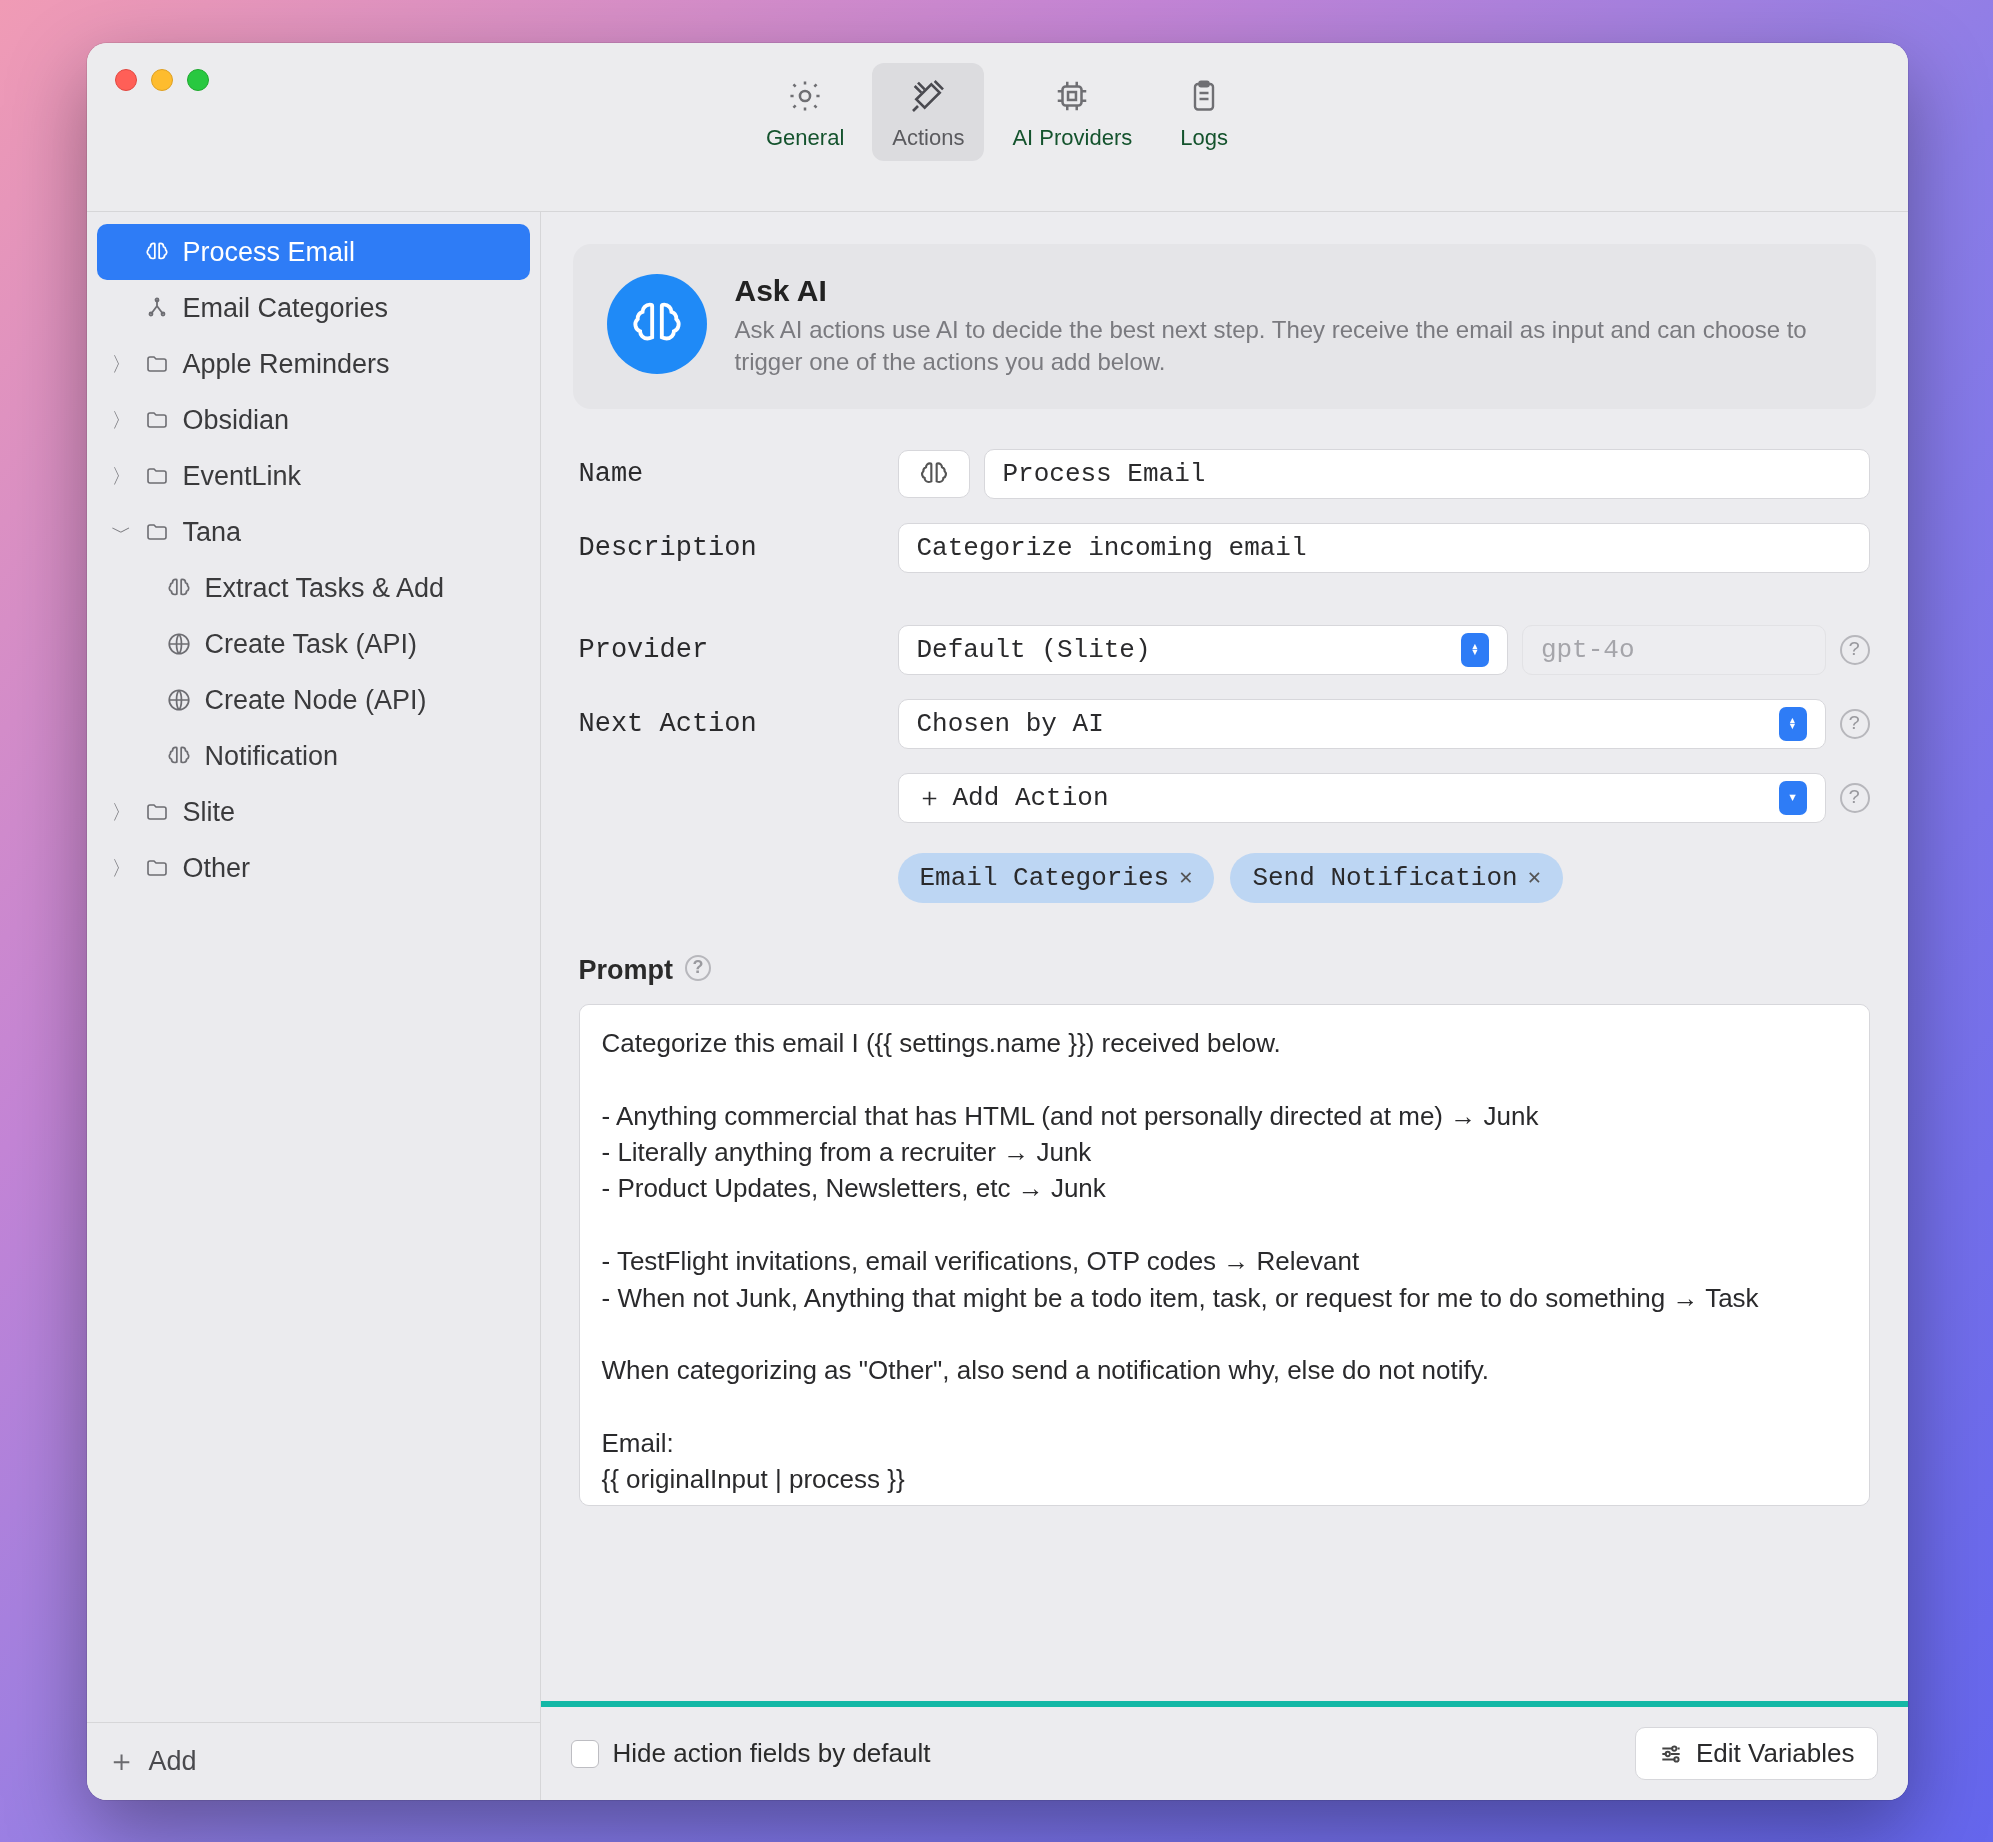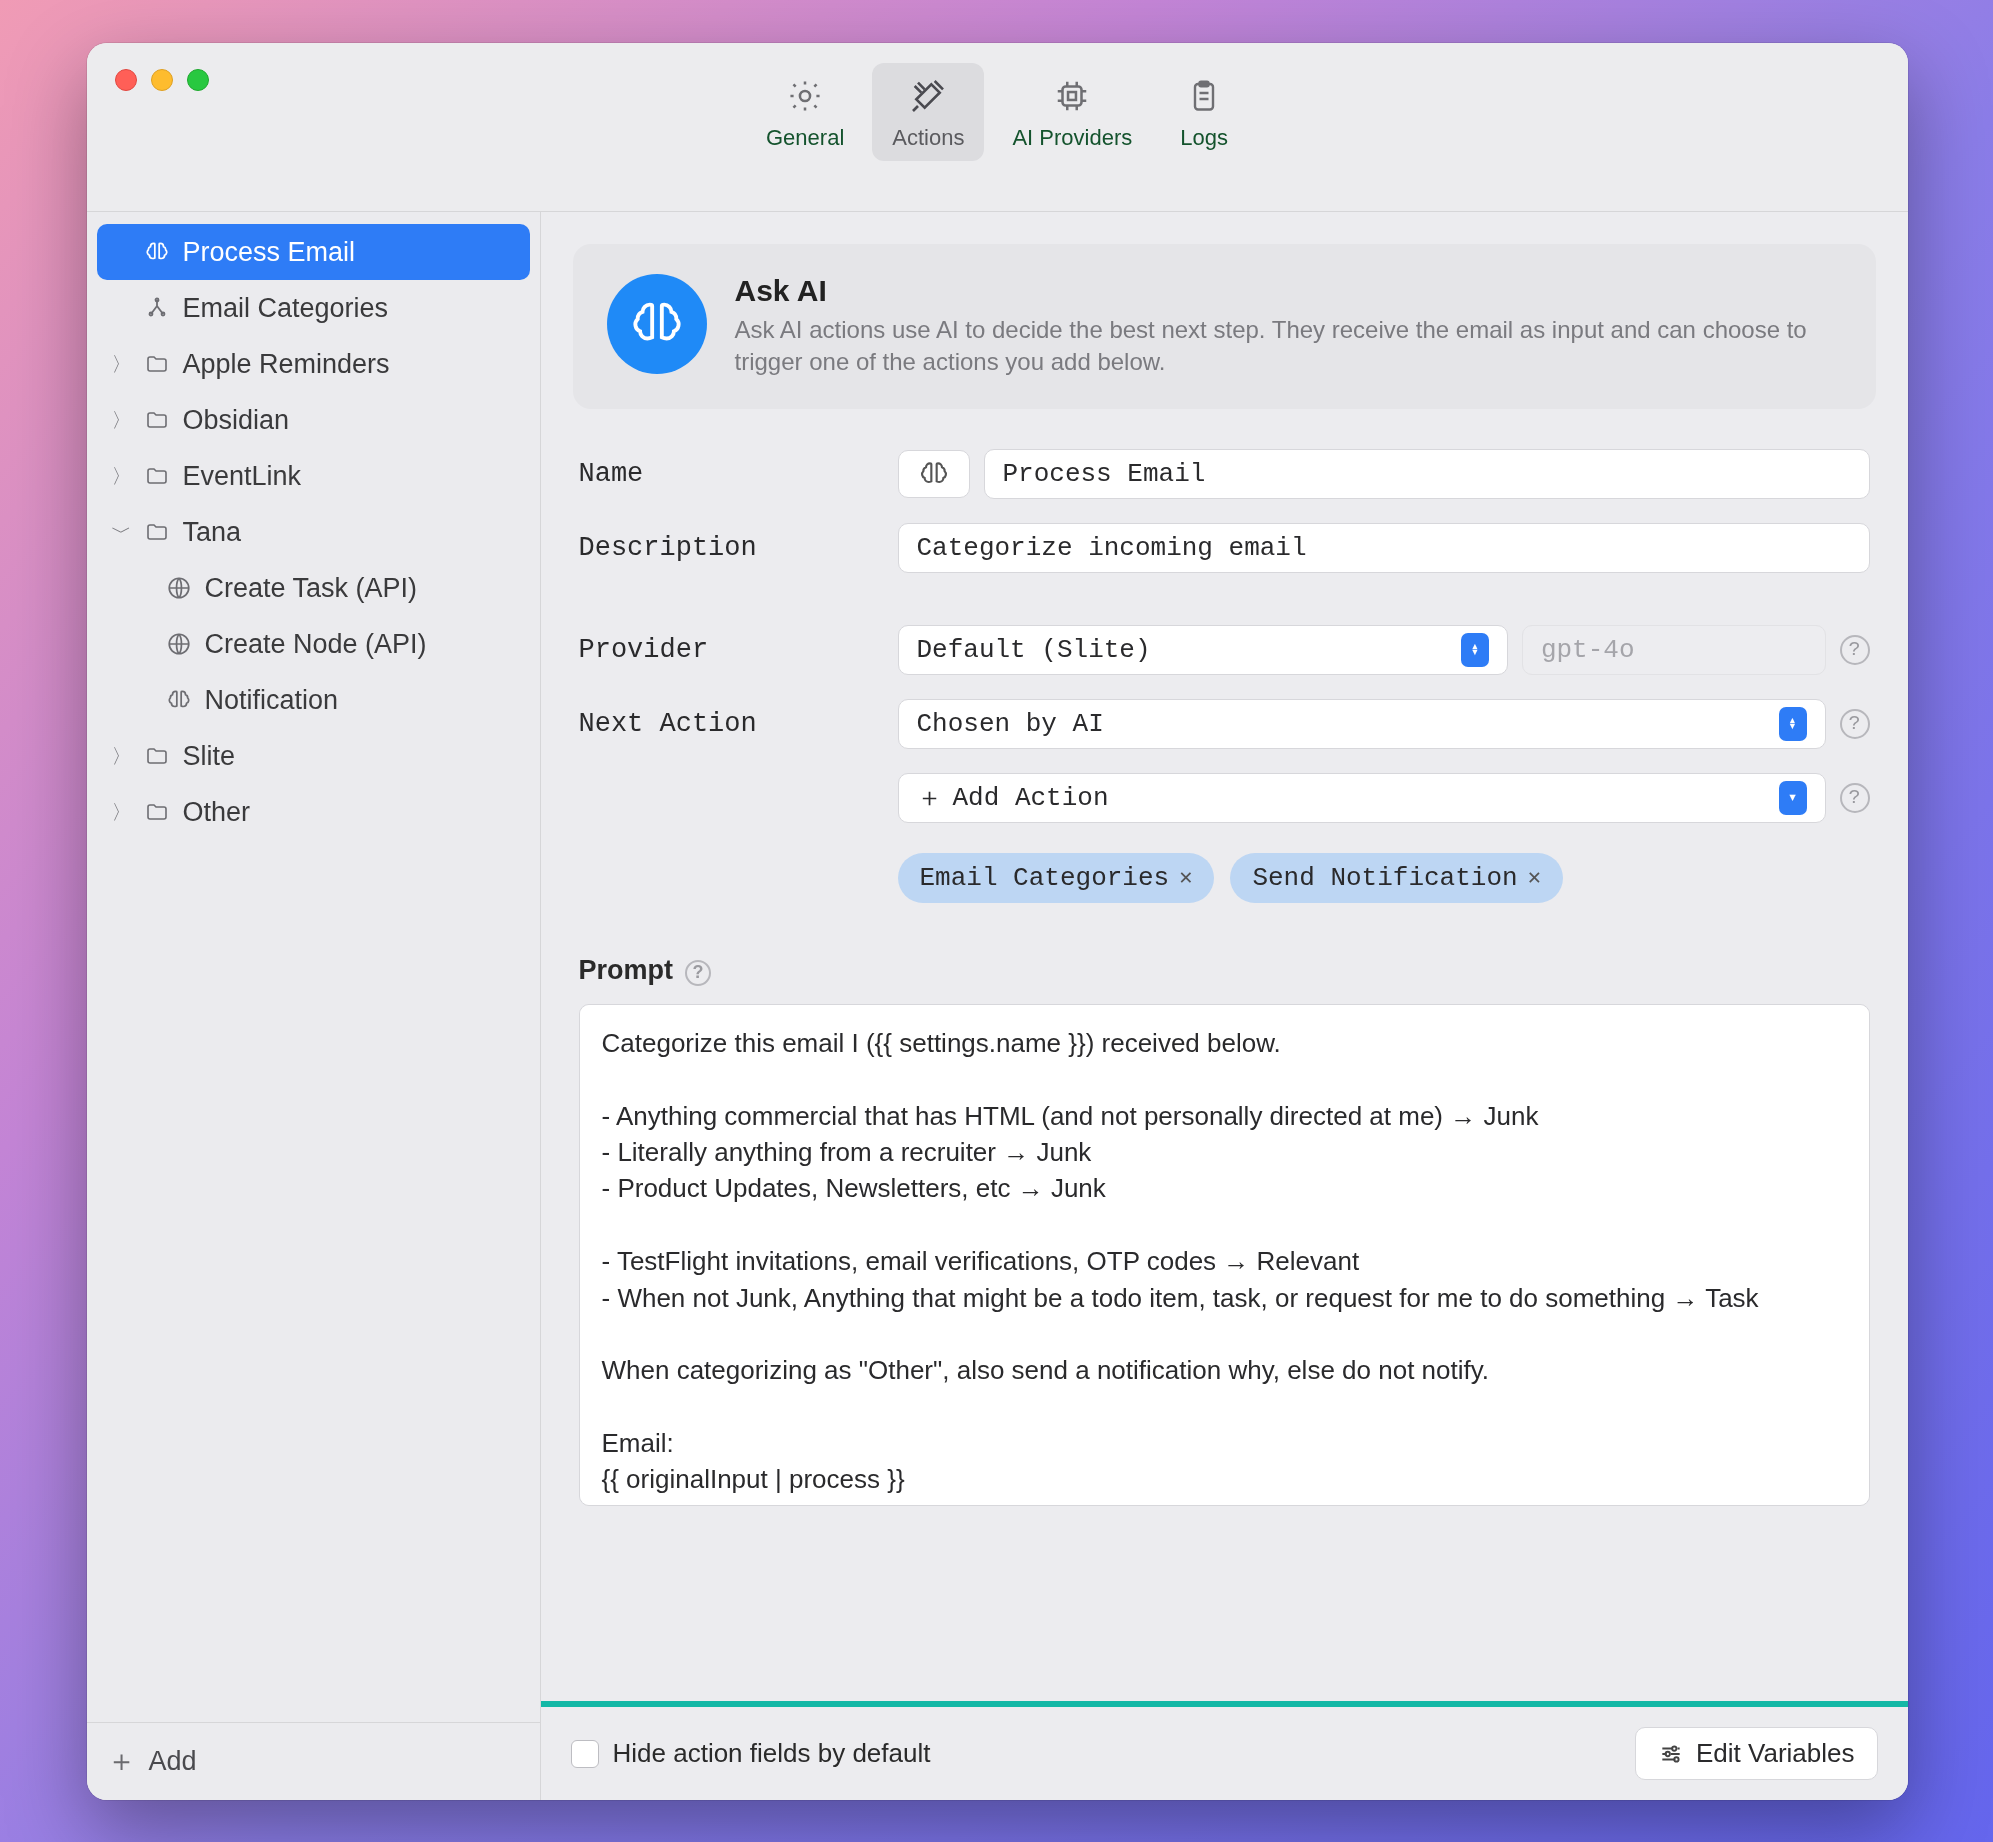--- a/index.html
+++ b/index.html
@@ -131,21 +131,21 @@
       font-size:20px; flex-shrink:0;
     }
     .addaction { font-size:26px; color:#2a2a2c; display:flex; align-items:center; gap:10px;}
     .tags { display:flex; gap:16px; margin-top: 6px;}
     .tag {
       background:#bdd6f3; color:#2a2a2c; border-radius: 994px; padding: 10px 22px;
       font-size:26px; display:flex; align-items:center; gap:10px;
     }
     .tag .x { color:#555; font-size:22px;}
     .section-title {
-      display:flex; align-items:flex-end; gap:12px; font-weight:700; font-size:27px;
+      display:flex; align-items:flex-start; gap:12px; font-weight:700; font-size:27px;
       margin: 52px 0 18px 0;
     }
     .textarea {
       background:#fff; border:1px solid #d7d7db; border-radius:10px;
       padding: 20px 22px; font-size:26px; color:#2a2a2c; line-height:1.4;
       white-space:pre-wrap; height: 502px; overflow:auto;
     }
     .footerbar {
       border-top: 6px solid #14b8a6; padding: 20px 30px;
       display:flex; align-items:center; justify-content:space-between;gap:40px;
@@ -271,20 +271,29 @@
             <span class="sicon">
               <svg width="26" height="24" viewBox="0 0 24 24" fill="none" stroke="currentColor" stroke-width="1.6">
                 <path d="M3 7a2 2 0 0 1 2-2h4l2 2h8a2 2 0 0 1 2 2v8a2 2 0 0 1-2 2H5a2 2 0 0 1-2-2V7z"></path>
               </svg>
             </span>
             <span>Tana</span>
           </div>
           <div class="sideitem grandchild">
             <span class="sicon">
               <svg width="26" height="26" viewBox="0 0 24 24" fill="none" stroke="currentColor" stroke-width="1.6">
+                <path d="M9 4a3 3 0 0 0-3 3 3 3 0 0 0-2 3 3 3 0 0 0 1 5 3 3 0 0 0 3 3c1 0 2-.5 2-.5V4.5S10 4 9 4z"></path>
+                <path d="M15 4a3 3 0 0 1 3 3 3 3 0 0 1 2 3 3 3 0 0 1-1 5 3 3 0 0 1-3 3c-1 0-2-.5-2-.5V4.5S14 4 15 4z"></path>
+              </svg>
+            </span>
+            <span>Extract Tasks &amp; Add</span>
+          </div>
+          <div class="sideitem grandchild">
+            <span class="sicon">
+              <svg width="26" height="26" viewBox="0 0 24 24" fill="none" stroke="currentColor" stroke-width="1.6">
                 <circle cx="12" cy="12" r="9"></circle>
                 <path d="M3 12h18M12 3c3 3 3 15 0 18M12 3c-3 3-3 15 0 18"></path>
               </svg>
             </span>
             <span>Create Task (API)</span>
           </div>
           <div class="sideitem grandchild">
             <span class="sicon">
               <svg width="26" height="26" viewBox="0 0 24 24" fill="none" stroke="currentColor" stroke-width="1.6">
                 <circle cx="12" cy="12" r="9"></circle>

